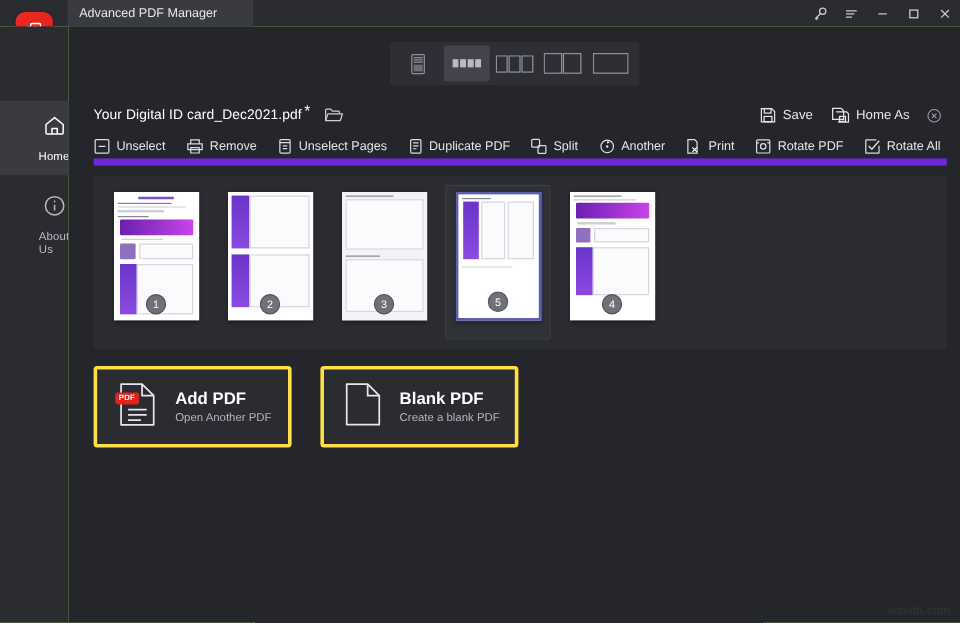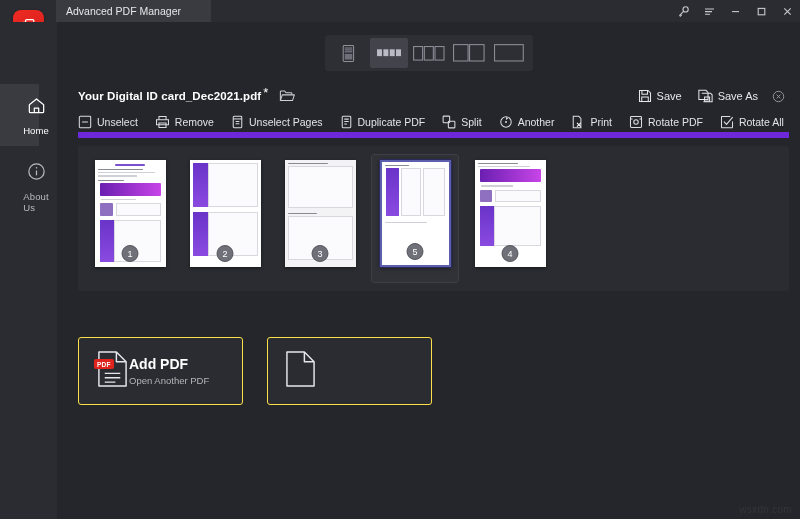--- a/index.html
+++ b/index.html
@@ -45,21 +45,21 @@
     display: flex; align-items: center; justify-content: center;
     box-shadow: 0 1px 3px rgba(0,0,0,.45);
   }
 
   
   .sidebar {
     position: absolute; left: 0; top: 22px; width: 57px; height: 497px;
     background: #2b2c31;
   }
   .side-item {
-    width: 39px; height: 62px;
+    width: 57px; height: 62px;
     display: flex; flex-direction: column; align-items: center; justify-content: center;
     gap: 5px; color: #b9b9c2; cursor: pointer; padding-left: 33px;
   }
   .side-item.active { background: #3a3b41; color: #ffffff; }
   .side-item .s-label { font-size: 9.5px; letter-spacing: .1px; }
   .side-item:nth-child(1) { margin-top: 62px; }
   .side-item:nth-child(2) { margin-top: 10px; }
   .side-item:nth-child(3) { margin-top: 10px; text-decoration: underline; }
 
   
@@ -77,21 +77,21 @@
     cursor: pointer;
   }
   .vm.selected { background: #43444b; }
   .vm svg { display: block; }
 
   
   .filerow {
     position: absolute; left: 21px; top: 62px; right: 11px; height: 24px;
     display: flex; align-items: center;
   }
-  .fname { font-size: 11.5px; font-weight: bold; color: #ffffff; letter-spacing: .1px; text-align: center; }
+  .fname { font-size: 11.5px; font-weight: normal; color: #ffffff; letter-spacing: .1px; text-align: center; }
   .fdot { color: #ffffff; font-size: 13px; margin: -7px 0 0 2px; }
   .open-folder { margin-left: 11px; cursor: pointer; color: #cfcfd6; display:flex; }
   .fspacer { flex: 1; }
   .frbtn {
     display: flex; align-items: center; gap: 5px;
     font-size: 11px; color: #e5e5ea; margin-left: 16px; cursor: pointer;
   }
   .fclose { margin-left: 14px; margin-right: 4px; cursor: pointer; color: #9b9ba4; display:flex;}
 
   
@@ -139,24 +139,23 @@
   .ln.t { background: #8a8a93; }
   .hdr { height: 2px; background: #7a4fd0; width: 46%; margin: 1px auto 3px; border-radius: 1px; }
   .purplebar { height: 13px; background: linear-gradient(90deg,#6a1fb0,#c845e8); margin: 2px 2px 3px 2px; border-radius:1px;}
   .pviolet { background: linear-gradient(180deg,#6a34c9,#8a4ae0); }
   .card { border: .7px solid #d8d8de; background: #fbfbfd; }
 
   
   .bigrow { position: absolute; left: 21px; top: 283px; display: flex; gap: 24px; }
   .bigbtn {
     width: 165px; height: 68px; background: #2b2c31;
-    border: 1px solid #fde047; border-radius: 3px;
-    display: flex; align-items: center; padding-left: 17px; gap: 0;
+    border: 3px solid #fde047; border-radius: 3px;
+    display: flex; align-items: center; padding-left: 17px; gap: 15px;
     cursor: pointer;
-    margin-top: 32px;
   }
   .bb-title { font-size: 14px; font-weight: bold; color: #ffffff; line-height: 1.15; }
   .bb-sub { font-size: 9.5px; color: #b4b4bd; margin-top: 3px; }
 
   .watermark {
     position: absolute; right: 8px; bottom: 4px;
     font-size: 10px; color: #343539; letter-spacing: .3px;
     font-family: "Liberation Sans", sans-serif;
   }
 </style>
@@ -284,21 +283,21 @@
           <rect x="4" y="8.6" width="7" height="4.8"></rect>
         </svg>
         <span>Save</span>
       </span>
       <span class="frbtn">
         <svg width="15" height="14" viewBox="0 0 16 15" fill="none" stroke="currentColor" stroke-width="1.1">
           <path d="M0.9 1.4h7.6l2.2 2.2v7.6H0.9z"></path>
           <path d="M4 4.5h9.4l1.7 1.7v7.4H5.7"></path>
           <rect x="7" y="8.6" width="5.4" height="4.4"></rect>
         </svg>
-        <span>Save As</span>
+        <span>Home As</span>
       </span>
       <span class="fclose">
         <svg width="13" height="13" viewBox="0 0 14 14" fill="none" stroke="currentColor" stroke-width="1">
           <circle cx="7" cy="7" r="5.6"></circle>
             <path d="M5 5l4 4M9 5l-4 4"></path>
         </svg>
       </span>
     </div>
 
     <div class="toolbar">
@@ -506,18 +505,22 @@
         </span>
       </div>
 
       <div class="bigbtn">
         <span>
           <svg width="31" height="38" viewBox="0 0 32 39" fill="none" stroke="#e6e6ec" stroke-width="1.5" stroke-linejoin="round">
             <path d="M2 2h18l10 10v25H2z"></path>
               <path d="M20 2v10h10"></path>
           </svg>
         </span>
+        <span>
+          <div class="bb-title">Blank PDF</div>
+          <div class="bb-sub">Create a blank PDF</div>
+        </span>
       </div>
     </div>
 
     <div class="watermark">wsxdn.com</div>
   </div>
 </div>
 
 </body></html>

